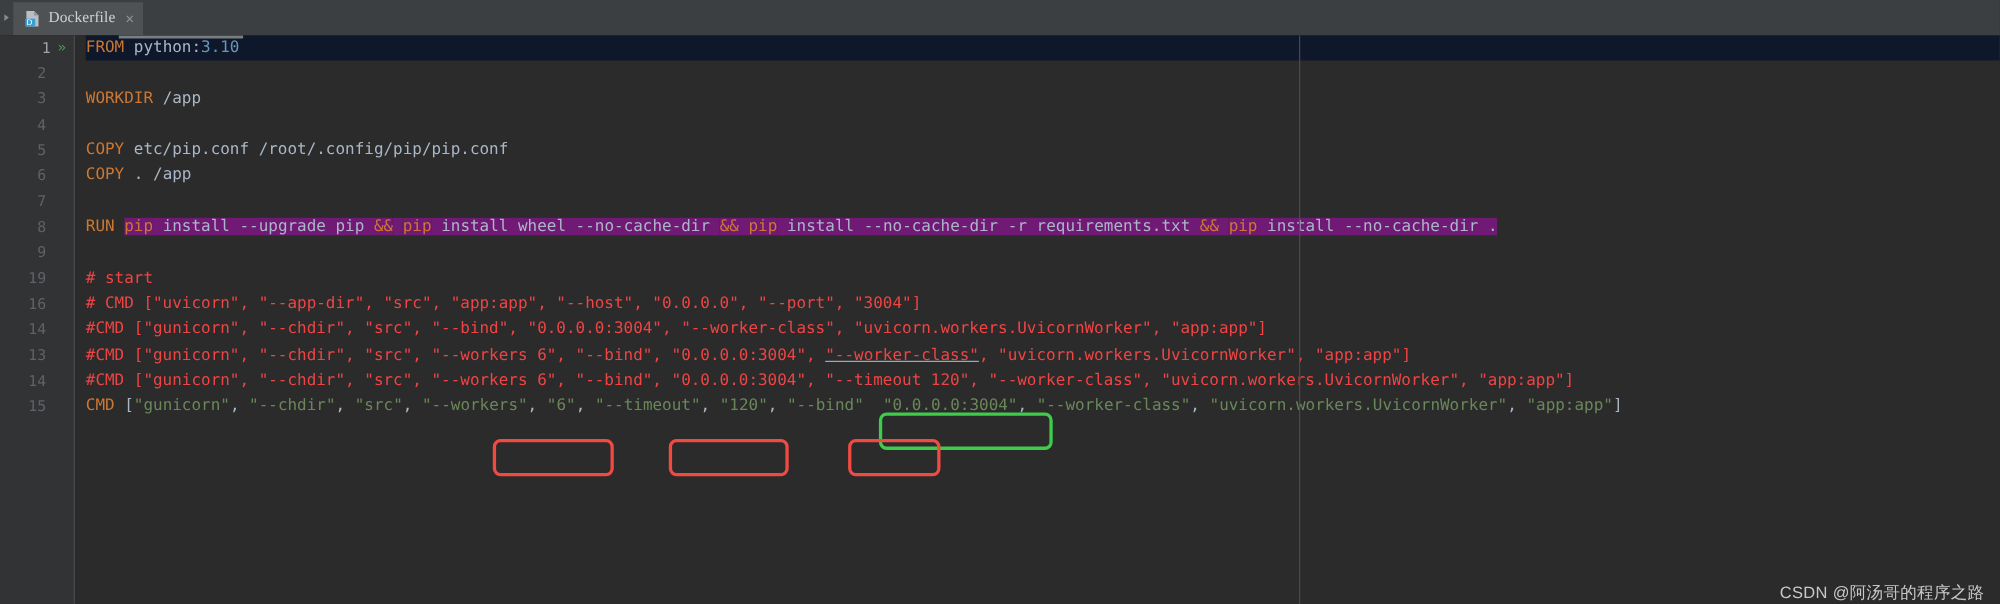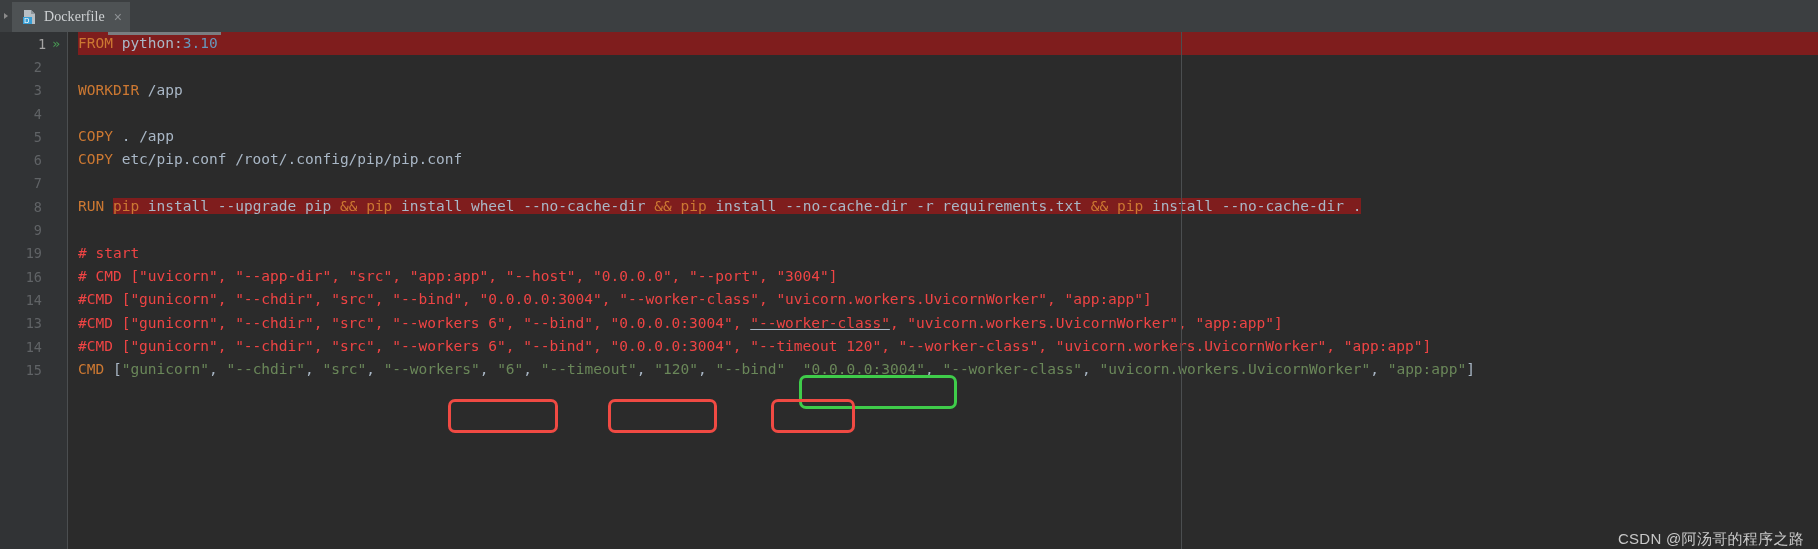--- a/index.html
+++ b/index.html
@@ -108,29 +108,29 @@
     overflow: hidden;
   }
   .line {
     height: 23.3px;
     line-height: 23.3px;
     white-space: pre;
     font-family: "DejaVu Sans Mono", monospace;
     font-size: 14.5px;
     letter-spacing: 0px;
   }
-  .line.first { background: #7f1d1d; }
+  .line.first { background: #0f172a; }
 
   
   .kw       { color: #cc7832; }
   .str      { color: #6a8759; }
   .num      { color: #6897bb; }
   .txt      { color: #a9b7c6; }
   .cmt      { color: #ef4444; }
-  .hl       { background: #7f1d1d; }
+  .hl       { background: #701a75; }
   .ul       { text-decoration: underline; text-decoration-color: #a9b7c6; }
 
   
   .pane-edge {
     position: absolute;
     top: 0; bottom: 0;
     left: 1113px;
     width: 1px;
     background: #4b4e50;
   }
@@ -254,22 +254,22 @@
     <div class="gutter-sep"></div>
   </div>
 
   <div class="code">
     <div class="h-scroll"></div>
     <div id="code-lines">
         <div class="line first"><span class="kw">FROM</span><span class="txt"> </span><span class="txt">python:</span><span class="num">3.10</span></div>
         <div class="line">&nbsp;</div>
         <div class="line"><span class="kw">WORKDIR</span><span class="txt"> </span><span class="txt">/app</span></div>
         <div class="line">&nbsp;</div>
+        <div class="line"><span class="kw">COPY</span><span class="txt"> etc/pip.conf /root/.config/pip/pip.conf</span></div>
         <div class="line"><span class="kw">COPY</span><span class="txt"> . </span><span class="txt">/app</span></div>
-        <div class="line"><span class="kw">COPY</span><span class="txt"> etc/pip.conf /root/.config/pip/pip.conf</span></div>
         <div class="line">&nbsp;</div>
         <div class="line"><span class="kw">RUN</span><span class="txt"> </span><span class="kw hl">pip</span><span class="txt hl"> install --upgrade pip </span><span class="kw hl">&amp;&amp;</span><span class="txt hl"> </span><span class="kw hl">pip</span><span class="txt hl"> install wheel --no-cache-dir </span><span class="kw hl">&amp;&amp;</span><span class="txt hl"> </span><span class="kw hl">pip</span><span class="txt hl"> install --no-cache-dir -r requirements.txt </span><span class="kw hl">&amp;&amp;</span><span class="txt hl"> </span><span class="kw hl">pip</span><span class="txt hl"> install --no-cache-dir .</span></div>
         <div class="line">&nbsp;</div>
         <div class="line"><span class="cmt"># start</span></div>
         <div class="line"><span class="cmt"># CMD ["uvicorn", "--app-dir", "src", "app:app", "--host", "0.0.0.0", "--port", "3004"]</span></div>
         <div class="line"><span class="cmt">#CMD ["gunicorn", "--chdir", "src", "--bind", "0.0.0.0:3004", "--worker-class", "uvicorn.workers.UvicornWorker", "app:app"]</span></div>
         <div class="line"><span class="cmt">#CMD ["gunicorn", "--chdir", "src", "--workers 6", "--bind", "0.0.0.0:3004", </span><span class="cmt ul">"--worker-class"</span><span class="cmt">, "uvicorn.workers.UvicornWorker", "app:app"]</span></div>
         <div class="line"><span class="cmt">#CMD ["gunicorn", "--chdir", "src", "--workers 6", "--bind", "0.0.0.0:3004", "--timeout 120", "--worker-class", "uvicorn.workers.UvicornWorker", "app:app"]</span></div>
         <div class="line"><span class="kw">CMD</span><span class="txt"> [</span><span class="str">"gunicorn"</span><span class="txt">, </span><span class="str">"--chdir"</span><span class="txt">, </span><span class="str">"src"</span><span class="txt">, </span><span class="str">"--workers"</span><span class="txt">, </span><span class="str">"6"</span><span class="txt">, </span><span class="str">"--timeout"</span><span class="txt">, </span><span class="str">"120"</span><span class="txt">, </span><span class="str">"--bind"</span><span class="txt">  </span><span class="str">"0.0.0.0:3004"</span><span class="txt">, </span><span class="str">"--worker-class"</span><span class="txt">, </span><span class="str">"uvicorn.workers.UvicornWorker"</span><span class="txt">, </span><span class="str">"app:app"</span><span class="txt">]</span></div>
       </div>

